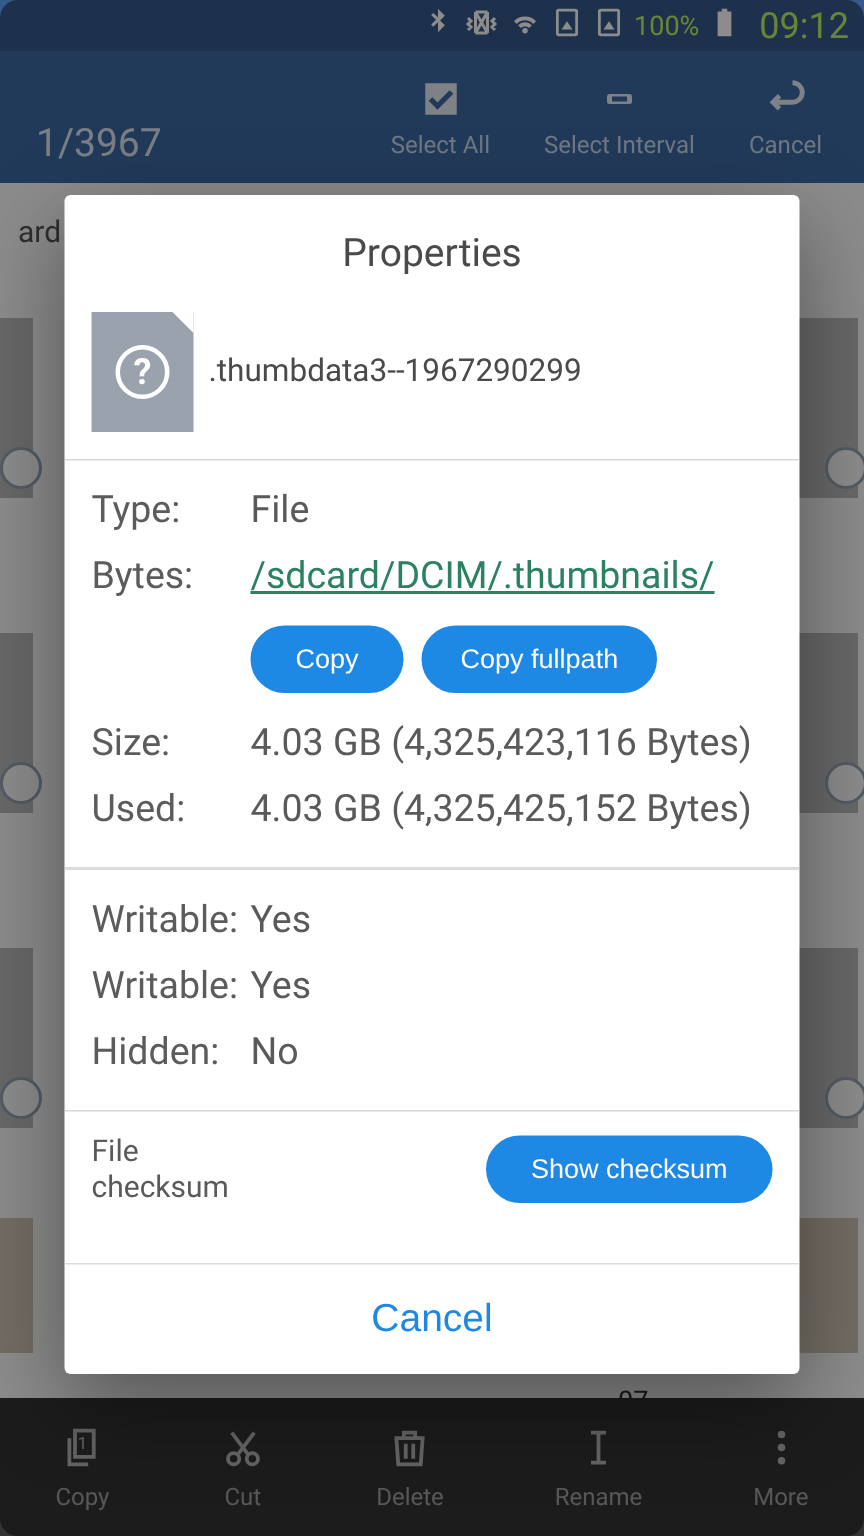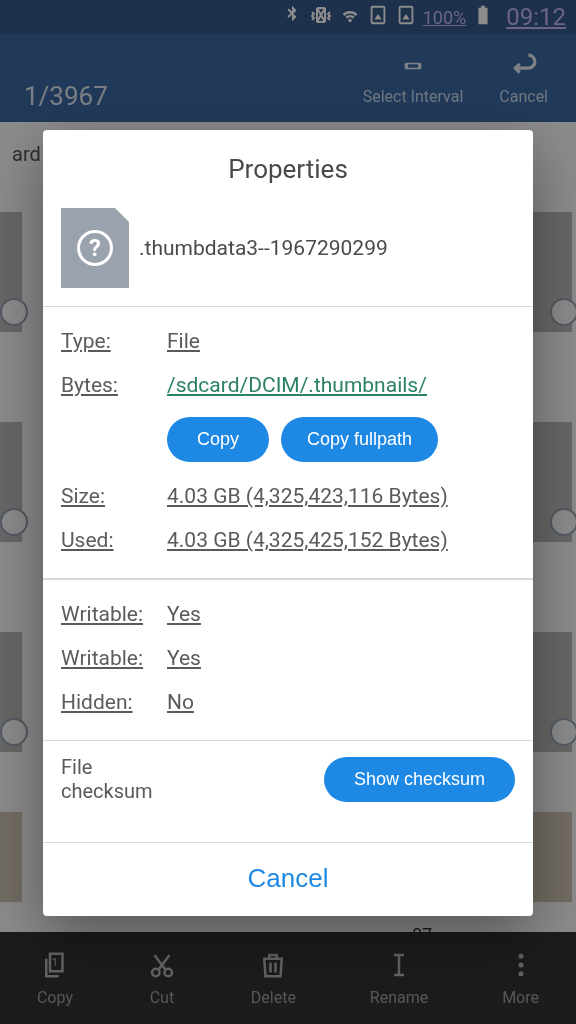--- a/index.html
+++ b/index.html
@@ -12,24 +12,23 @@
     position: relative;
   }
   
   .statusbar {
     height: 34px;
     background: #365a8a;
     display: flex;
     align-items: center;
     justify-content: flex-end;
     padding: 0 10px;
-    color: #c4b5fd;
+    color: #bef264;
     font-size: 18px;
     gap: 6px;
-    text-decoration: underline;
   }
   .statusbar .clock { font-size: 24px; margin-left: 6px; }
   .statusbar svg { width: 22px; height: 22px; fill: #fff; }
   .statusbar .sim svg { width: 22px; height: 22px; }
   .statusbar .vibrate svg { width: 24px; height: 24px; }
 
   
   .topbar {
     height: 88px;
     background: #3f6ba5;
@@ -131,20 +130,21 @@
   .bottombar svg { width: 30px; height: 30px; fill: #b7b7b7; }
 
   
   .overlay {
     position: absolute;
     inset: 0;
     background: rgba(0,0,0,0.45);
     display: flex;
     align-items: flex-start;
     justify-content: center;
+    border-radius: 12px;
   }
 
   
   .dialog {
     margin-top: 130px;
     width: 490px;
     height: 786px;
     background: #fff;
     border-radius: 4px;
     box-shadow: 0 20px 60px rgba(0,0,0,0.4);
@@ -196,21 +196,21 @@
   .fileicon .qmark {
     width: 36px; height: 36px;
     border: 3px solid #fff;
     border-radius: 50%;
     display: flex; align-items: center; justify-content: center;
     font-weight: bold;
     font-size: 24px;
   }
   .filename { font-size: 21px; color: #4a4a4a; }
 
-  .kv { display: flex; font-size: 21px; color: #5a5a5a; padding: 6px 0; line-height: 32px; text-decoration: underline; }
+  .kv { display: flex; font-size: 25px; color: #5a5a5a; padding: 6px 0; line-height: 32px; }
   .kv .k { width: 106px; color: #5c5c5c; }
   .kv .v { flex: 1; }
   .kv .link { color: #2b8261; text-decoration: underline; }
 
   .btnrow {
     display: flex;
     gap: 12px;
     padding: 10px 0 2px;
     margin-left: 106px;
   }
@@ -280,20 +280,29 @@
     <svg viewBox="0 0 24 24">
         <path d="M7 4h3V2h4v2h3v18H7z"></path>
       </svg>
   </span>
   <span class="clock">09:12</span>
 </div>
 
 <div class="topbar">
   <div class="counter">1/3967</div>
   <div class="actions">
+    <div class="tbaction">
+      <div class="tbicon">
+        <svg viewBox="0 0 24 24" width="28" height="28">
+            <rect x="3" y="3" width="18" height="18" fill="#e6ecf4"></rect>
+            <path d="M6 12l4 4 8-8" stroke="#3f6ba5" stroke-width="3" fill="none"></path>
+          </svg>
+      </div>
+      <span>Select All</span>
+    </div>
     <div class="tbaction">
       <div class="tbicon">
         <svg viewBox="0 0 24 24" width="30" height="20">
             <rect x="2" y="8" width="20" height="8" rx="2" fill="#e6ecf4"></rect>
             <rect x="6" y="10" width="12" height="4" fill="#3f6ba5"></rect>
           </svg>
       </div>
       <span>Select Interval</span>
     </div>
     <div class="tbaction">

